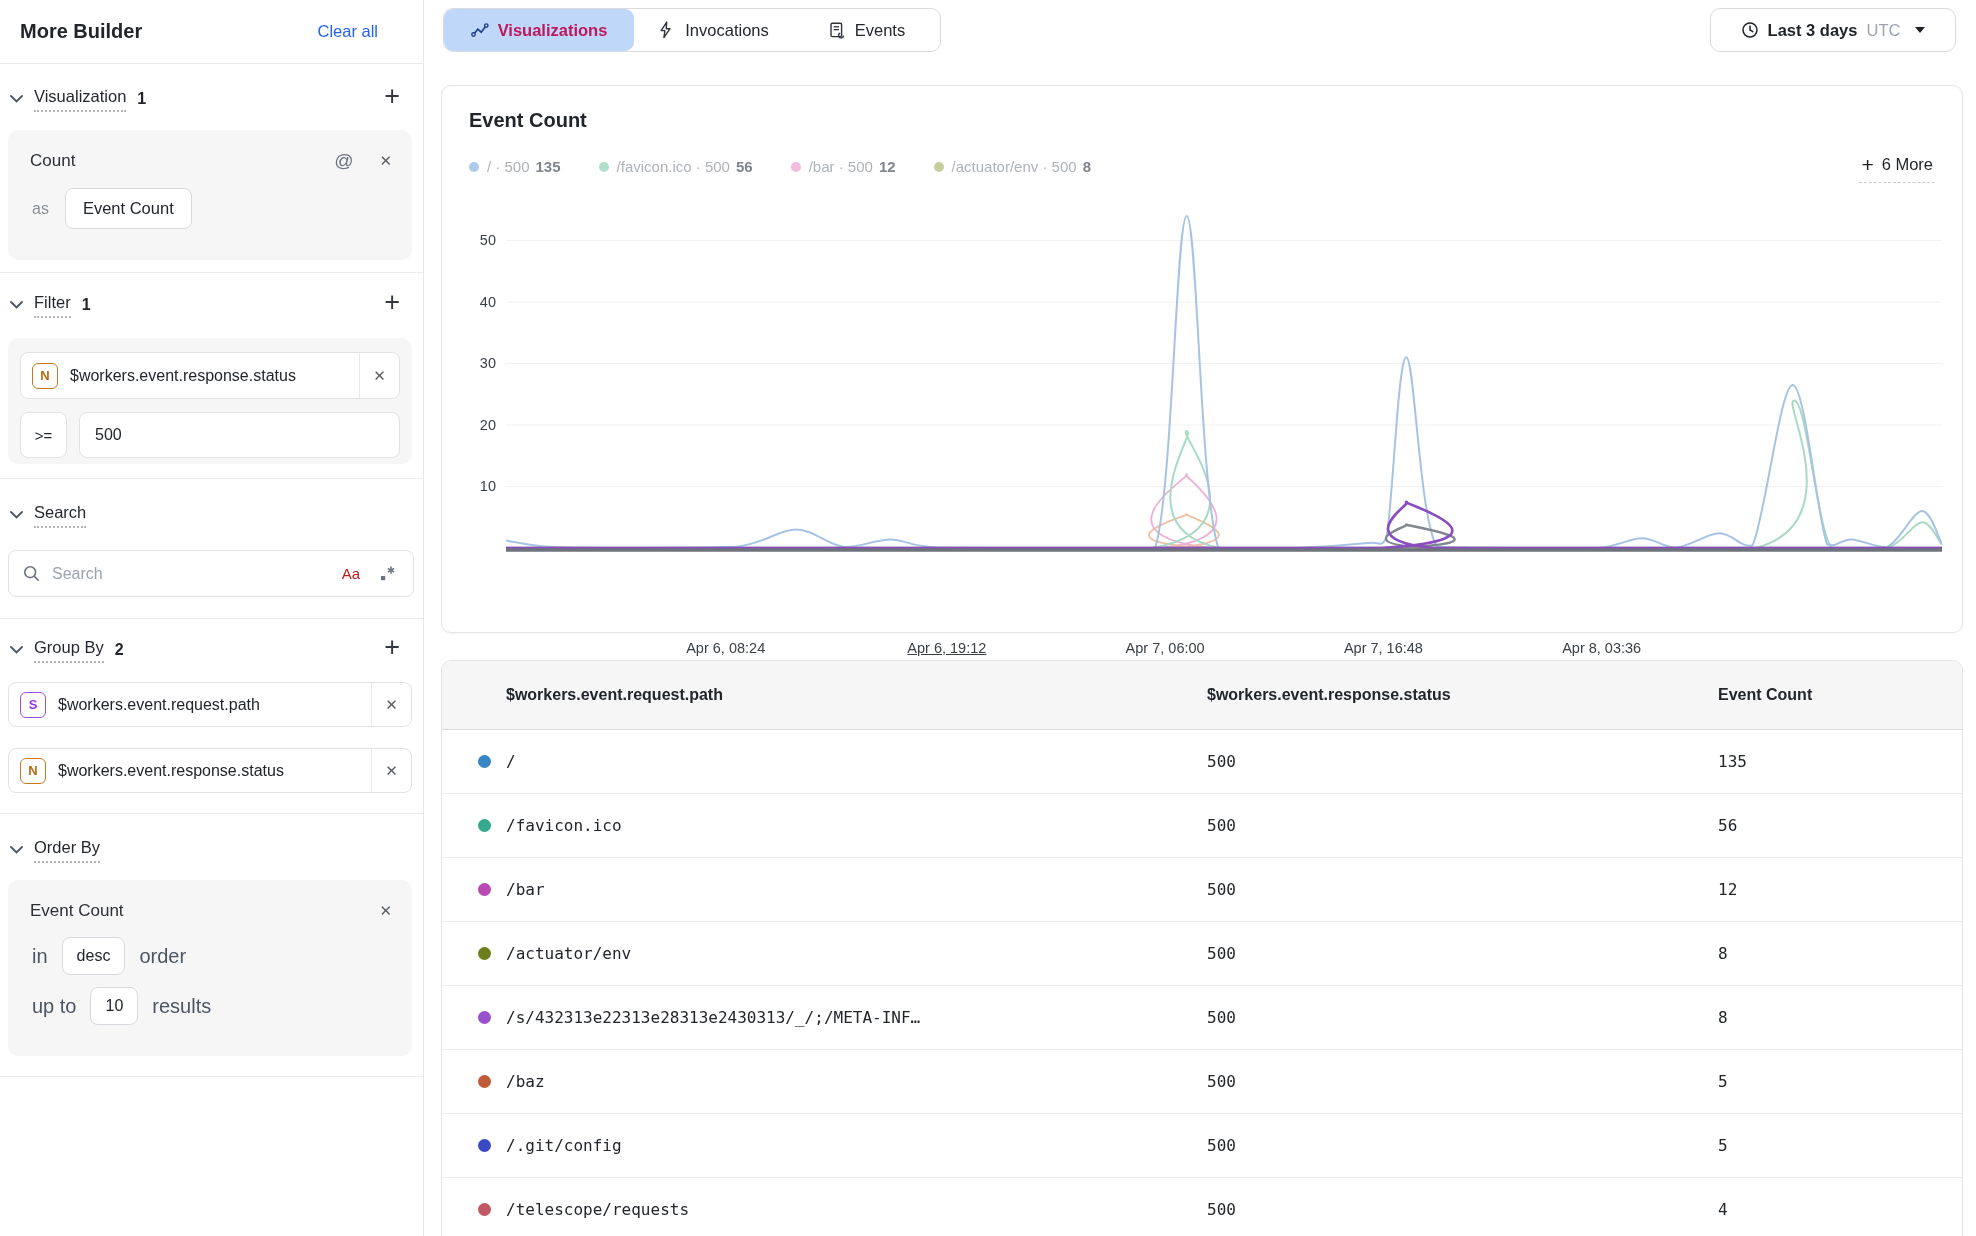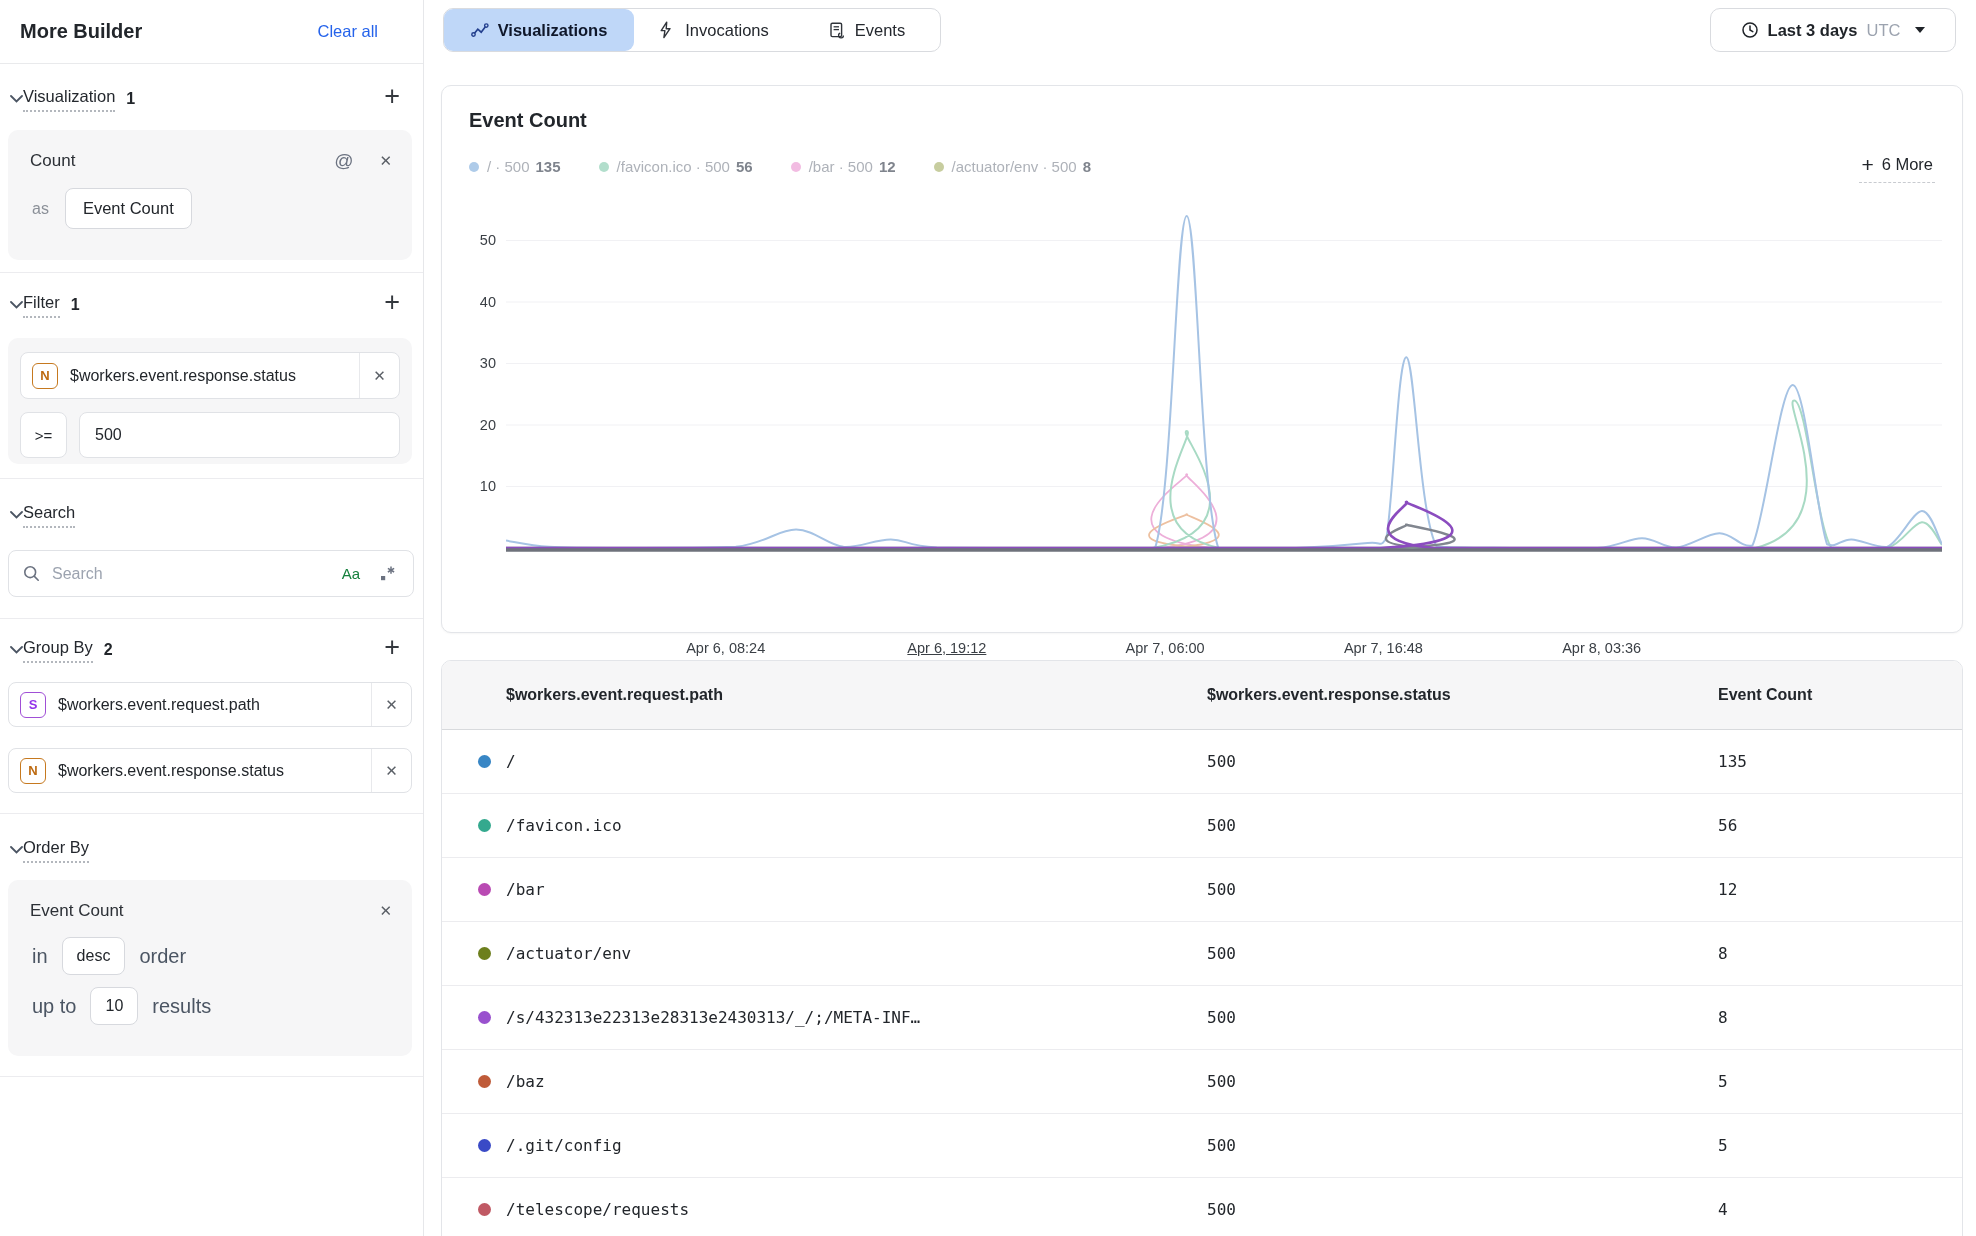--- a/index.html
+++ b/index.html
@@ -6,21 +6,21 @@
   body{width:1976px;height:1236px;overflow:hidden;font-family:"Liberation Sans","DejaVu Sans",sans-serif;color:#24282e;position:relative;}
   .mono{font-family:"DejaVu Sans Mono","Liberation Mono",monospace;}
 
   
   .sidebar{position:absolute;left:0;top:0;width:423px;height:1236px;background:#fff;border-right:1px solid #e6e7ea;}
   .sb-header{position:absolute;left:0;top:0;width:423px;height:63px;border-bottom:1px solid #e9eaec;display:flex;align-items:center;}
   .sb-title{font-size:20px;font-weight:700;margin-left:20px;color:#22262b;}
   .clear-all{position:absolute;right:45px;font-size:16.5px;color:#2563eb;cursor:pointer;background:none;border:none;padding:0;font-family:inherit;}
   .sec-row{position:absolute;left:0;width:423px;height:40px;display:flex;align-items:center;}
   .sec-chevron{margin-left:10px;display:flex;align-items:center;}
-  .sec-label{font-size:16.5px;color:#24282e;border-bottom:2px dotted #b3b7bd;padding-bottom:4px;}
+  .sec-label{margin-left:11px;font-size:16.5px;color:#24282e;border-bottom:2px dotted #b3b7bd;padding-bottom:4px;}
   .sec-count{margin-left:11px;font-size:16px;font-weight:700;color:#22262b;}
   .sec-plus{position:absolute;right:17px;top:2px;font-size:27px;font-weight:300;color:#34383e;background:none;border:none;cursor:pointer;line-height:1;padding:2px 6px;font-family:inherit;}
   .sb-card{position:absolute;left:8px;width:404px;background:#f6f6f7;border-radius:10px;}
   .divider{position:absolute;left:0;width:423px;height:1px;background:#ececef;}
   .card-row1{display:flex;align-items:center;padding:20px 18px 0 22px;}
   .card-metric{font-size:17px;color:#2c3036;flex:1;}
   .at-icon{font-size:19px;color:#6b7280;margin-right:24px;cursor:pointer;}
   .x-icon{font-size:15px;color:#5a5f66;cursor:pointer;background:none;border:none;padding:2px;font-family:inherit;}
   .as-row{display:flex;align-items:center;gap:16px;padding:16px 0 0 24px;}
   .as-label{font-size:16px;color:#8b9098;}
@@ -30,33 +30,33 @@
   .type-badge{width:24px;height:24px;border-radius:6px;display:flex;align-items:center;justify-content:center;font-size:13px;font-weight:700;background:#fff;}
   .badge-n{border:1.6px solid #c6791f;color:#bd6a10;}
   .badge-s{border:1.6px solid #a04fd6;color:#9333ea;}
   .chip-text{margin-left:12px;font-size:16px;color:#22262b;}
   .op-row{display:flex;gap:12px;padding:0 12px;margin-top:13px;}
   .op-box{width:45px;height:44px;background:#fff;border:1px solid #e0e2e6;border-radius:8px;display:flex;align-items:center;justify-content:center;font-size:15px;color:#22262b;cursor:pointer;}
   .val-box{flex:1;height:44px;background:#fff;border:1px solid #e0e2e6;border-radius:8px;display:flex;align-items:center;padding-left:15px;font-size:16px;color:#22262b;}
   .search-box{position:absolute;left:8px;width:404px;height:45px;background:#fff;border:1px solid #e0e2e6;border-radius:8px;display:flex;align-items:center;}
   .search-box input{border:none;outline:none;flex:1;font-size:16px;font-family:inherit;color:#22262b;background:transparent;}
   .search-box input::placeholder{color:#9ca3af;}
-  .aa-icon{font-size:15px;color:#15803d;margin-right:18px;cursor:pointer;margin-left:28px;}
+  .aa-icon{font-size:15px;color:#b91c1c;margin-right:18px;cursor:pointer;margin-left:28px;}
   .regex-icon{margin-right:16px;cursor:pointer;display:flex;}
   .order-inline{display:flex;align-items:center;gap:14px;padding-left:24px;margin-top:15px;}
   .order-word{font-size:20px;color:#4b5563;}
   .mini-box{background:#fff;border:1px solid #d7d9de;border-radius:8px;padding:9px 14px;font-size:16px;color:#22262b;cursor:pointer;}
 
   
   .tabs{position:absolute;left:443px;top:8px;height:44px;width:498px;border:1px solid #d9dbdf;border-radius:10px;background:#fff;display:flex;box-sizing:border-box;}
   .tab{display:flex;align-items:center;justify-content:center;gap:9px;font-size:16.5px;color:#24282e;cursor:pointer;border-radius:9px;}
   .tab:nth-child(1){width:190px;}
   .tab:nth-child(2){width:159px;gap:12px;}
   .tab:nth-child(3){width:147px;}
-  .tab.active{background:#bfd7f8;color:#0f172a;font-weight:700;}
+  .tab.active{background:#bfd7f8;color:#be185d;font-weight:700;}
   .time-btn{position:absolute;left:1710px;top:8px;width:246px;height:44px;border:1px solid #d9dbdf;border-radius:10px;background:#fff;display:flex;align-items:center;justify-content:center;gap:9px;cursor:pointer;box-sizing:border-box;font-family:inherit;}
   .time-label{font-size:16.5px;font-weight:700;color:#1f2328;}
   .time-tz{font-size:16.5px;color:#9ca3af;}
   .caret-down{width:0;height:0;border-left:5.5px solid transparent;border-right:5.5px solid transparent;border-top:6.5px solid #1f2328;margin-left:6px;}
 
   
   .chart-card{position:absolute;left:441px;top:85px;width:1522px;height:548px;background:#fff;border:1px solid #e3e5e9;border-radius:10px;box-shadow:0 1px 2px rgba(0,0,0,.04);box-sizing:border-box;}
   .chart-title{position:absolute;left:27px;top:23px;font-size:20px;font-weight:700;color:#22262b;}
   .legend{position:absolute;left:27px;top:72px;display:flex;gap:38px;align-items:center;}
   .legend-item{display:flex;align-items:center;gap:8px;cursor:pointer;}

